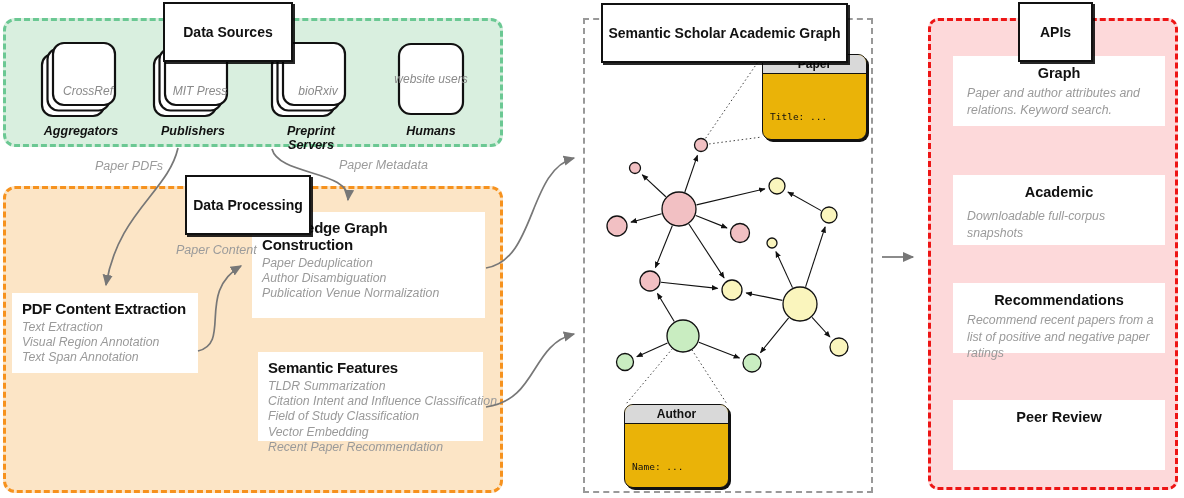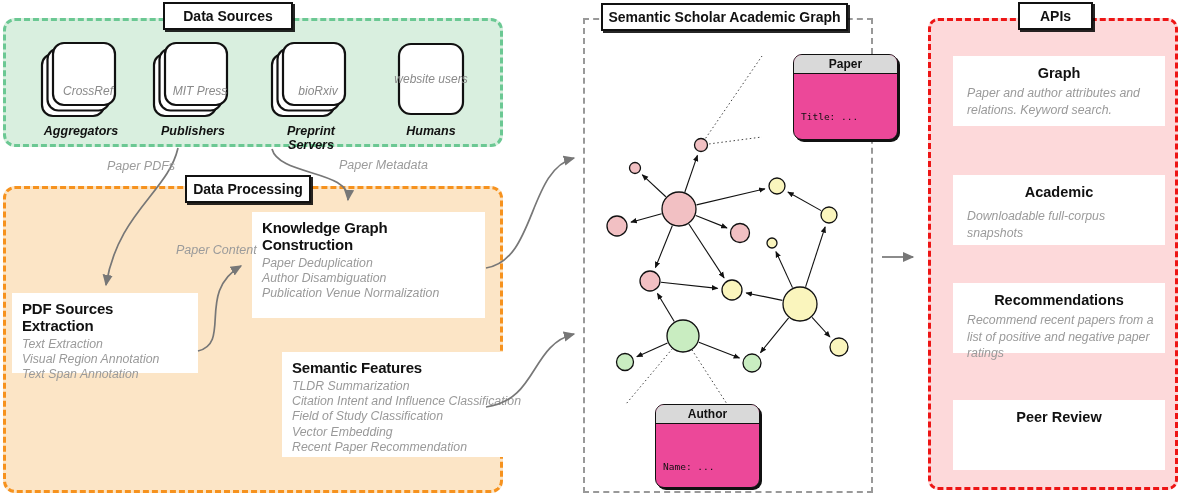--- a/index.html
+++ b/index.html
@@ -28,21 +28,21 @@
   .panel-apis {
     left:928px; top:18px; width:250px; height:472px;
     background:var(--api-panel-fill); border:3px dashed var(--api-panel-border);
     border-radius:10px;
   }
 
   
   .titlebox {
     position:absolute; z-index:10; background:#fff; color:#111;
     border:2px solid #111; box-shadow:2px 2px 0 rgba(0,0,0,.85);
-    font-weight:bold; font-size:14px; text-align:center; padding:4px 0;
+    font-weight:bold; font-size:14px; text-align:center; padding:20px 0;
   }
   .tb-sources    { left:163px; top:2px;  width:130px; }
   .tb-processing { left:185px; top:175px; width:126px; }
   .tb-graph      { left:601px; top:3px;  width:247px; }
   .tb-apis       { left:1018px; top:2px; width:75px;  }
 
   
   .src-item { position:absolute; top:20px; width:92px; text-align:center; }
   .src-item svg { display:block; margin:0 auto; }
   .src-name {
@@ -56,32 +56,32 @@
   .src-biorxiv  { left:259px; }
   .src-humans   { left:379px; }
 
   
   .module { position:absolute; z-index:3; background:#fff; padding:7px 10px 6px; }
   .module h3 { margin:0 0 3px; font-size:15px; color:#111; letter-spacing:-0.2px; }
   .module ul { margin:0; padding:0; list-style:none; }
   .module li { font-style:italic; color:#9a9a9a; font-size:12.3px; line-height:1.24; white-space:nowrap; }
   .mod-kgc { left:252px; top:212px; width:233px; height:106px; }
   .mod-pdf { left:12px;  top:293px; width:186px; height:80px;  }
-  .mod-sf  { left:258px; top:352px; width:225px; height:105px;margin-left:24px; }
+  .mod-sf  { left:258px; top:352px; width:225px; height:89px; }
 
   
   .flow-label { position:absolute; z-index:9; font-style:italic; color:#9b9b9b; font-size:12.5px; }
-  .fl-pdfs     { left:107px; top:159px; }
+  .fl-pdfs     { left:95px; top:159px; }
   .fl-metadata { left:339px; top:158px; }
   .fl-content  { left:176px; top:243px; }
 
   
   .record-card {
-    position:absolute; z-index:4; width:105px; background:#ec4899;
-    border:1.6px solid #111; border-radius:9px; box-shadow:2px 2px 0 #111; overflow:hidden;margin-left:31px;
+    position:absolute; z-index:4; width:105px; background:#eab308;
+    border:1.6px solid #111; border-radius:9px; box-shadow:2px 2px 0 #111; overflow:hidden;
   }
   .record-card .hd {
     background:#d9d9d9; border-bottom:1.6px solid #111;
     font-weight:bold; font-size:12px; text-align:center; padding:2px 0; color:#111;
   }
   .record-card .bd {
     padding:7px 7px 5px; font-family:"DejaVu Sans Mono", monospace;
     font-size:9.5px; line-height:1.55; color:#111; white-space:pre;
   }
   .card-paper  { left:177px; top:34px;  height:86px; }
@@ -234,21 +234,21 @@
 
 <div class="module mod-kgc">
   <h3>Knowledge Graph Construction</h3>
   <ul>
     <li>Paper Deduplication</li>
     <li>Author Disambiguation</li>
     <li>Publication Venue Normalization</li>
   </ul>
 </div>
 <div class="module mod-pdf">
-  <h3>PDF Sources Extraction</h3>
+  <h3>PDF Content Extraction</h3>
   <ul>
     <li>Text Extraction</li>
     <li>Visual Region Annotation</li>
     <li>Text Span Annotation</li>
   </ul>
 </div>
 <div class="module mod-sf">
   <h3>Semantic Features</h3>
   <ul>
     <li>TLDR Summarization</li>

